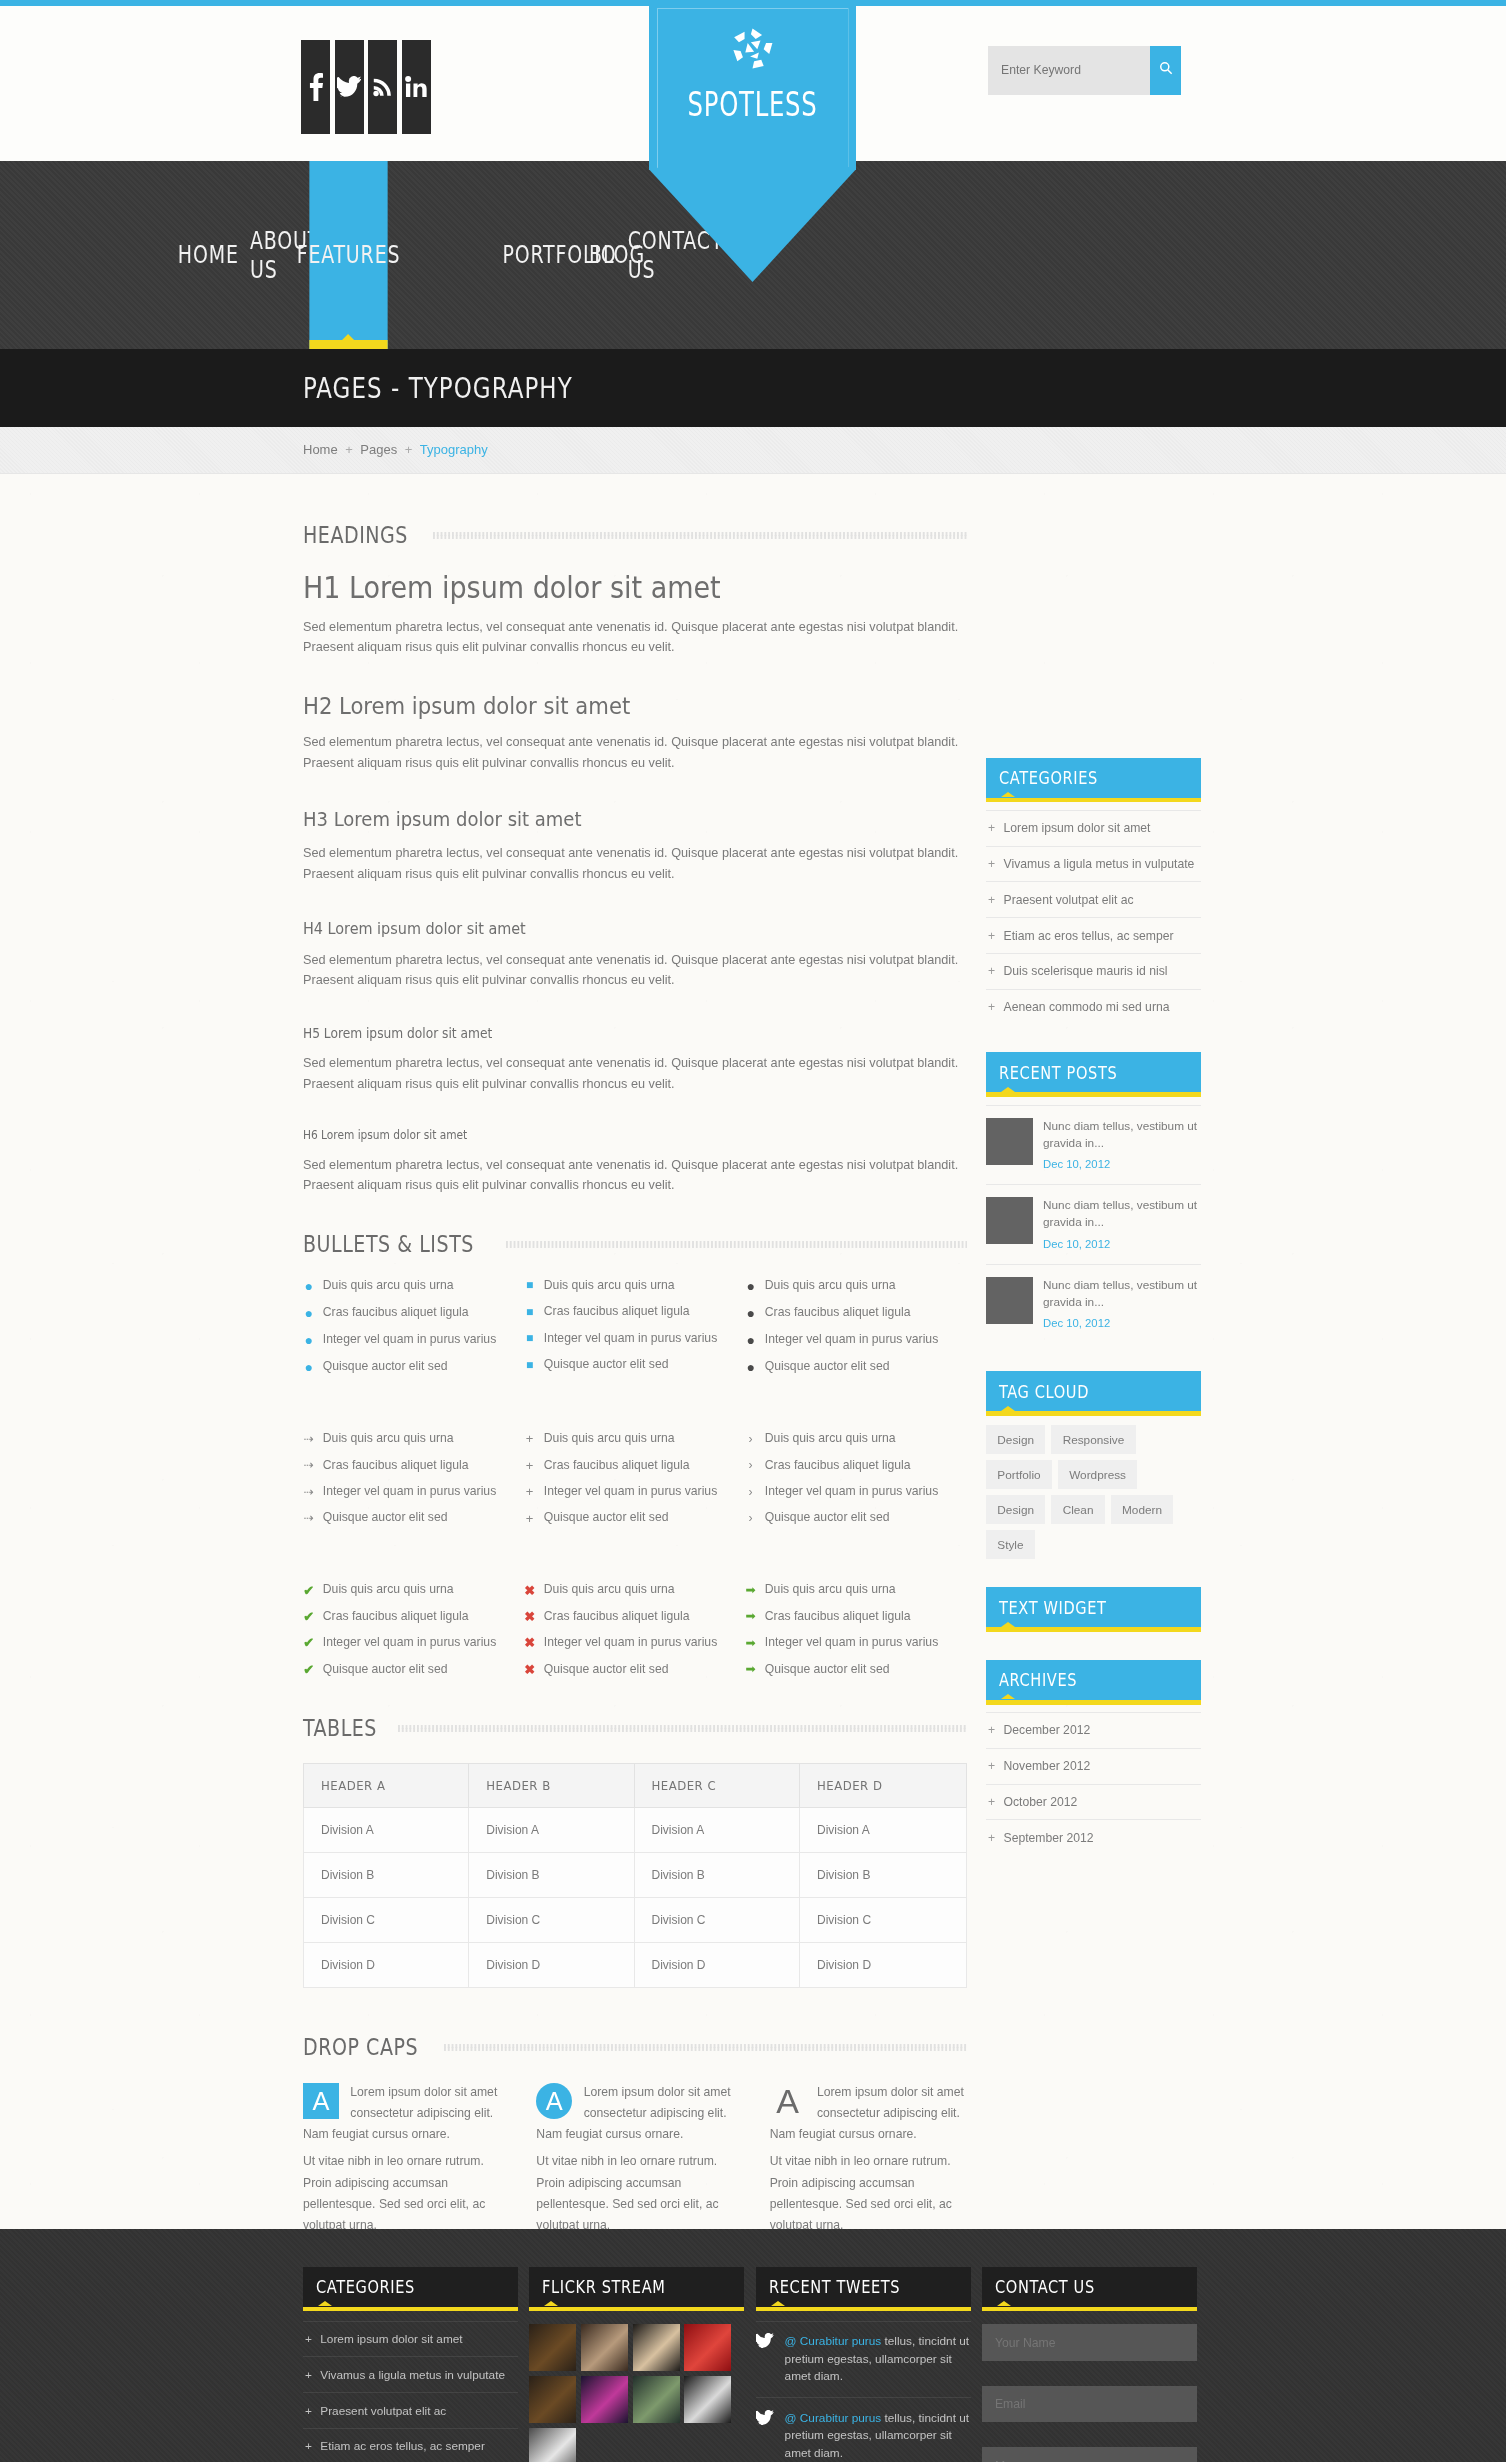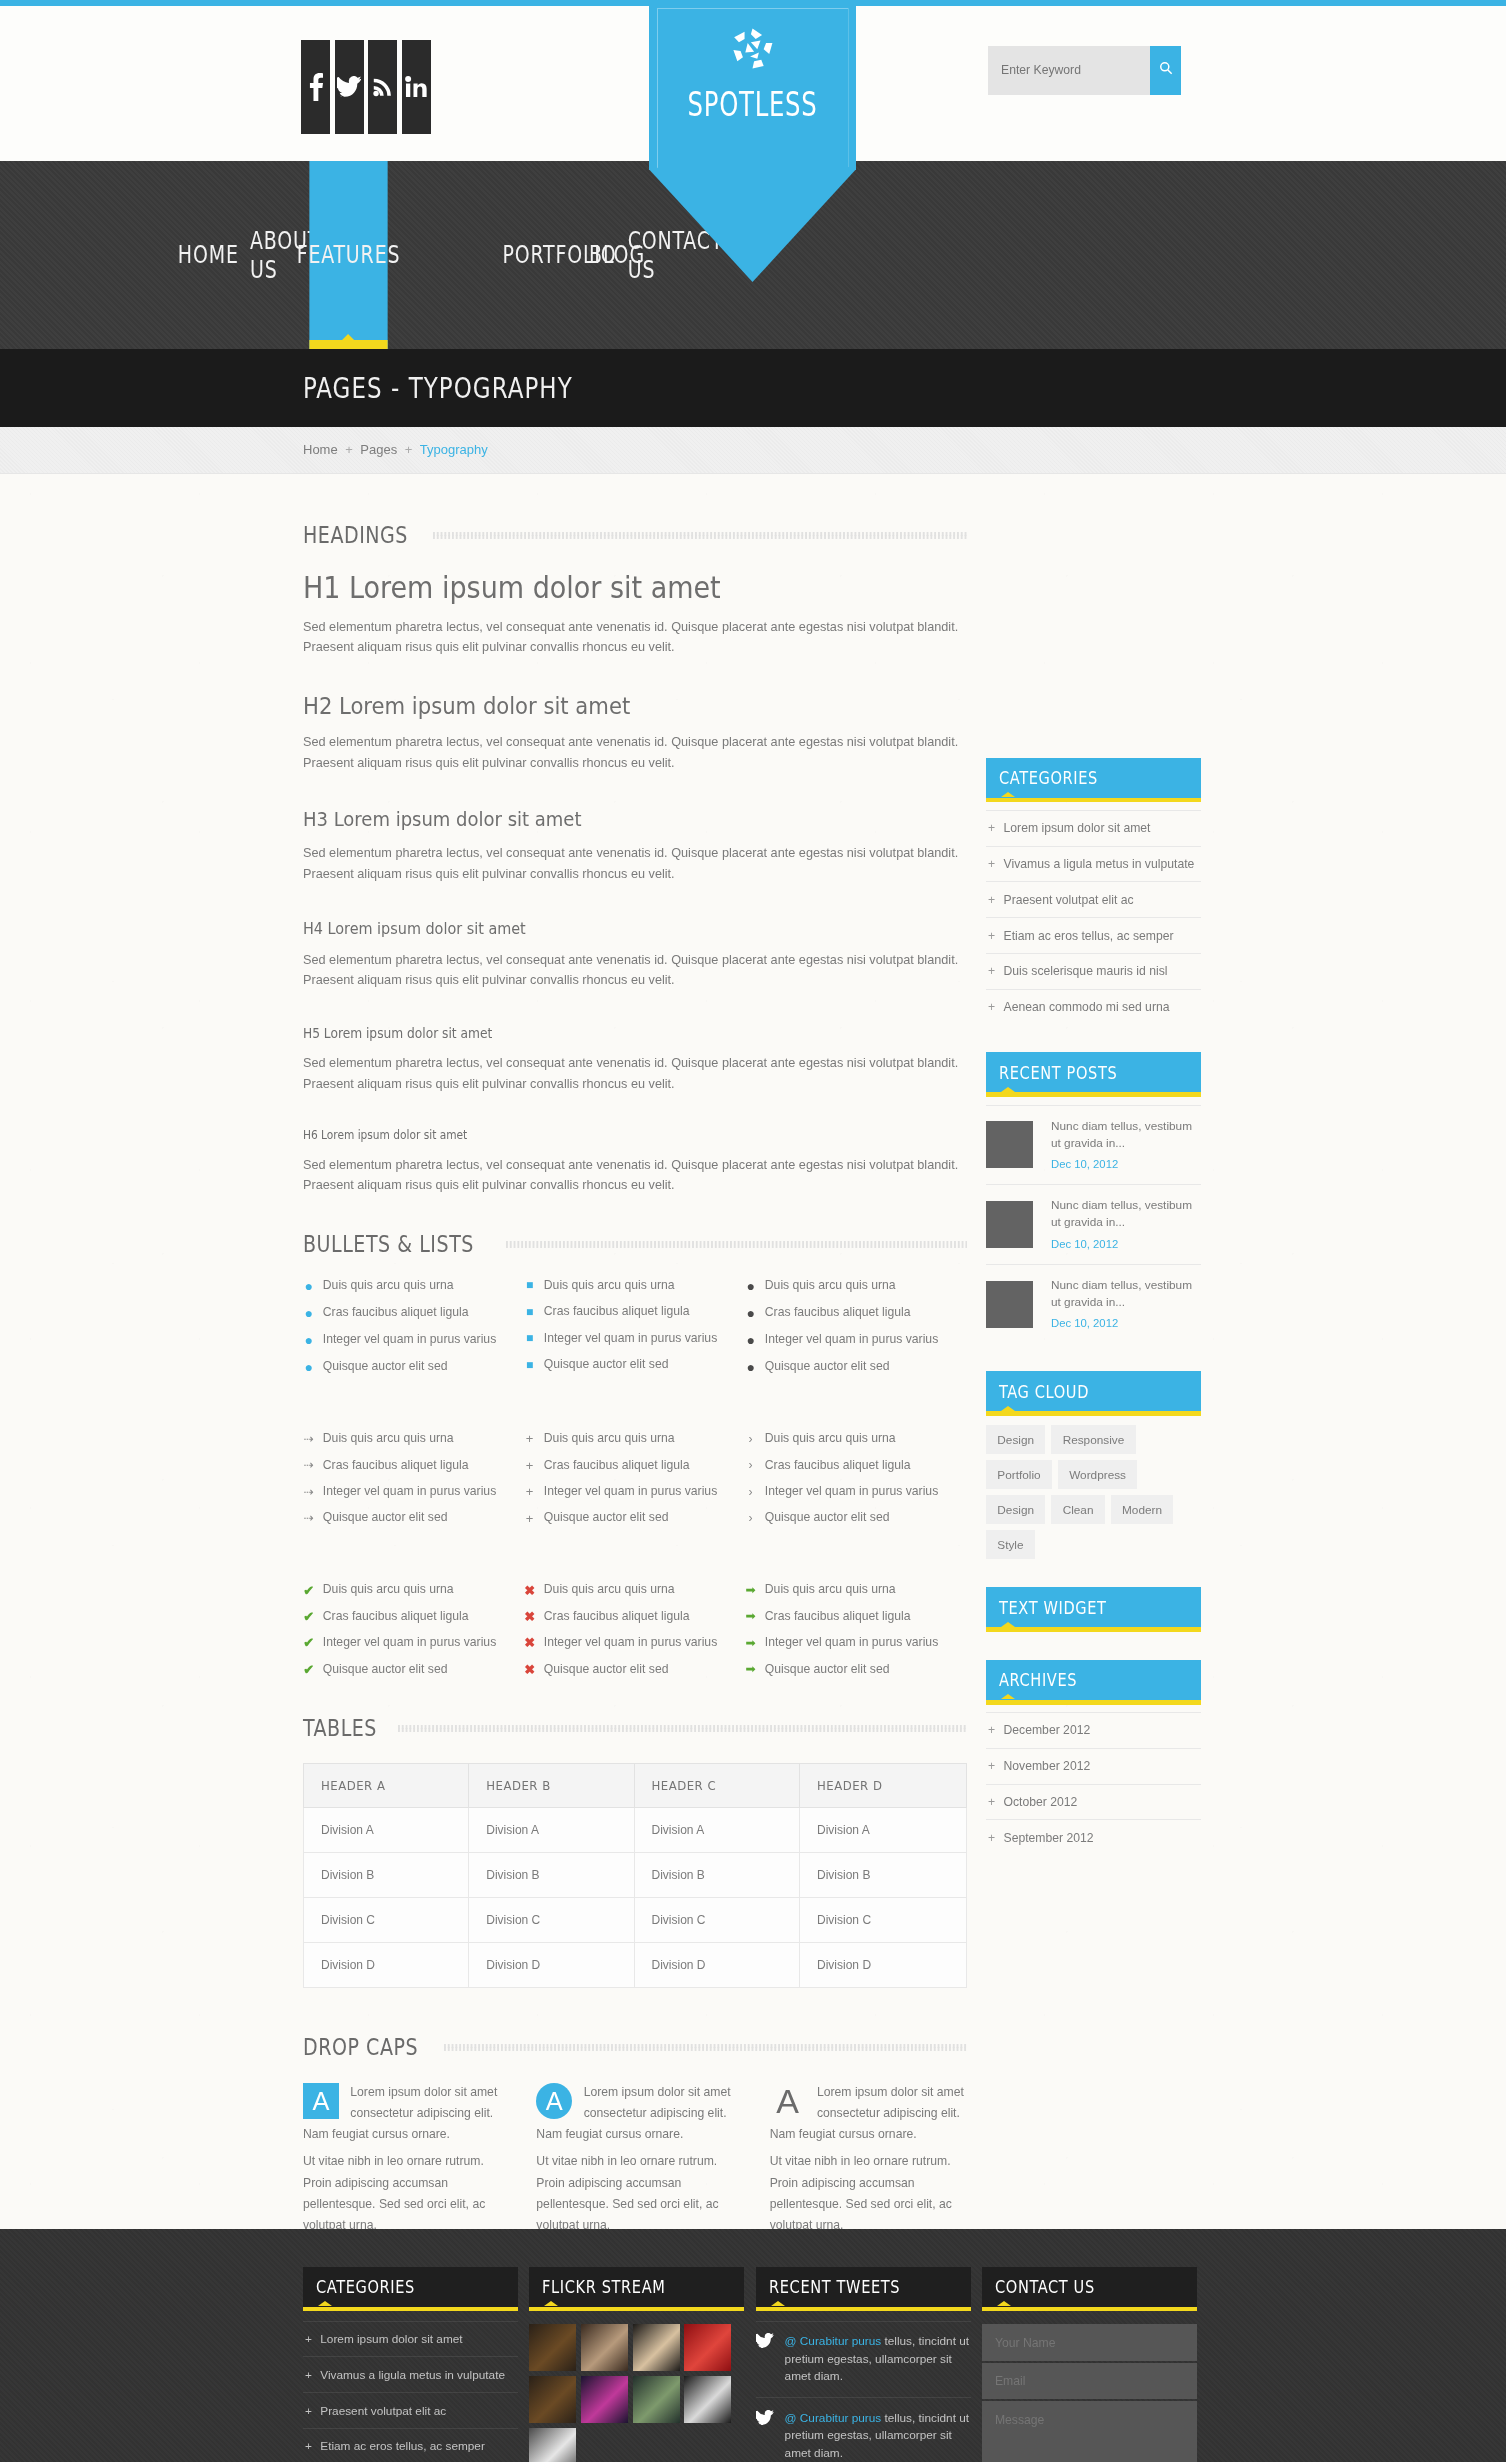--- a/index.html
+++ b/index.html
@@ -221,21 +221,21 @@
     border-bottom:5.6px solid #f3d81d;
   }
   .wlist { list-style:none; margin-top:7.5px; }
   .wlist li { border-top:0.9px solid #e8e8e8; }
   .wlist li a {
     display:flex; gap:8.5px; align-items:center; padding:10.4px 1.9px;
     font-size:12.2px; color:#7b7b7b; text-decoration:none;
   }
   .wlist li a .p { color:#9a9a9a; }
 
-  .rp { display:flex; gap:18px; padding:12.2px 0; border-top:0.9px solid #e8e8e8;align-items:center; }
+  .rp { display:flex; gap:10px; padding:12.2px 0; border-top:0.9px solid #e8e8e8; }
   .rp-thumb { width:47px; height:47px; background:#636363; flex:none; }
   .rp-txt { font-size:11.8px; color:#7b7b7b; line-height:1.42; }
   .rp-date { color:#3bb3e4; font-size:11.3px; margin-top:4.7px; }
 
   .tags { display:flex; flex-wrap:wrap; gap:6px; margin-top:9px; }
   .tags a {
     background:#efefef; color:#7b7b7b; font-size:11.8px; padding:7.5px 11.3px;
     text-decoration:none;
   }
   .wtext { font-size:12.2px; color:#7b7b7b; line-height:1.72; margin-top:11.3px; }
@@ -270,21 +270,21 @@
   .tw { display:flex; gap:10px; padding:11.3px 0; border-top:0.9px solid rgba(255,255,255,.08); }
   .tw:first-child { border-top:0.9px solid rgba(255,255,255,.08); }
   .tw-bird { color:#fff; font-size:16px; flex:none; width:19px; line-height:1.2; }
   .tw-txt { font-size:11.8px; color:#c3c3c3; line-height:1.5; }
   .tw-txt .h { color:#3bb3e4; }
   .tw-wrap { margin-top:9.4px; }
 
   .cform { margin-top:13px; }
   .cform input, .cform textarea {
     width:215px; background:#565656; border:none; outline:none;
-    color:#bdbdbd; font-size:12.2px; padding:11.3px 13px; margin-bottom:2px;
+    color:#bdbdbd; font-size:12.2px; padding:11.3px 13px; margin-bottom:25px;
     font-family:"Liberation Sans", sans-serif; display:block;
   }
   .cform textarea { height:94px; resize:none; }
 </style>
 </head>
 <body>
 
 <div class="page">
 
   <div class="top-rule"></div>

